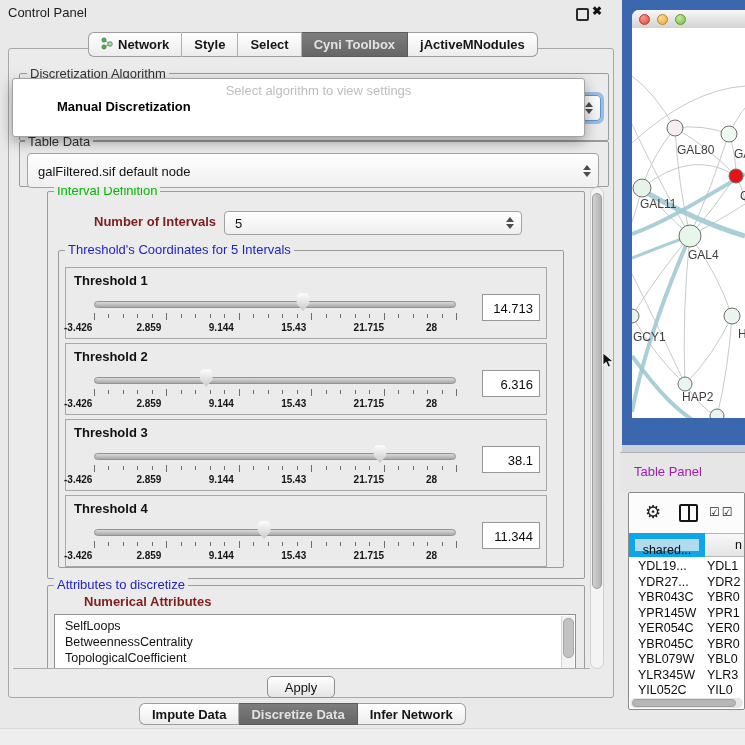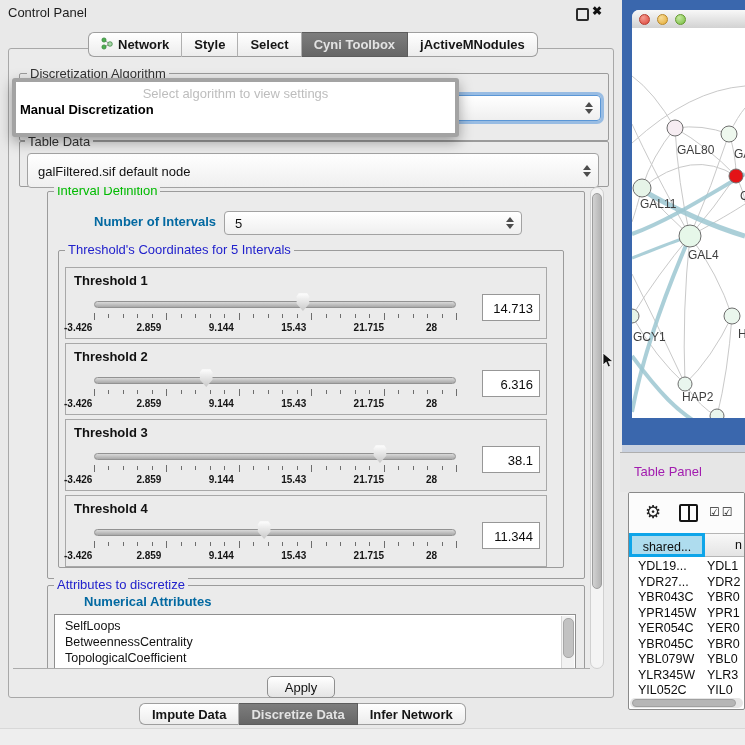--- a/index.html
+++ b/index.html
@@ -22,21 +22,21 @@
   #bottom-tabs{left:139px;top:703px;height:22px;}
   #bottom-tabs .seg{font-size:13px;}
 
   
   .content-panel{position:absolute;left:8px;top:48px;width:606px;height:650px;background:#ebebeb;border:1px solid #a8a8a8;border-radius:3px;box-sizing:border-box;}
   .grp{position:absolute;border:1px solid #9b9b9b;border-radius:2px;box-sizing:border-box;}
   .grp-title{position:absolute;font-size:13px;background:#ebebeb;padding:0 3px;z-index:2;white-space:nowrap;}
   .gt-green{color:#00bb00;}
   .gt-blue{color:#2222cc;}
   .gt-dark{color:#333333;}
-  .lbl-bold{position:absolute;font-weight:bold;font-size:13px;color:#0369a1;white-space:nowrap;padding-left:32px;}
+  .lbl-bold{position:absolute;font-weight:bold;font-size:13px;color:#7f1d1d;white-space:nowrap;padding-left:32px;}
 
   .combo{position:absolute;background:linear-gradient(#ffffff,#efefef);border:1px solid #a2a2a2;border-radius:4px;box-sizing:border-box;}
   .combo .ctext{position:absolute;left:10px;top:50%;transform:translateY(-50%);font-size:13px;color:#111;white-space:nowrap;}
   .stepper{position:absolute;right:7px;top:50%;transform:translateY(-50%);}
   .st-up{width:0;height:0;border-left:4px solid transparent;border-right:4px solid transparent;border-bottom:5px solid #4d4d4d;margin-bottom:2px;}
   .st-down{width:0;height:0;border-left:4px solid transparent;border-right:4px solid transparent;border-top:5px solid #4d4d4d;}
   .focusring{box-shadow:0 0 0 3px rgba(96,156,222,.6);border-color:#5b97d6;}
 
   #algo-grp{left:10px;top:24px;width:590px;height:68px;}
   #algo-title{left:18px;top:17px;}
@@ -68,21 +68,21 @@
   .listbox li{line-height:16px;white-space:nowrap;}
   .list-scroll{position:absolute;right:1px;top:1px;bottom:1px;width:12px;background:#f2f2f2;border-left:1px solid #d6d6d6;}
   .list-thumb{position:absolute;left:1px;top:2px;width:9px;height:38px;background:#c2c2c2;border:1px solid #a6a6a6;border-radius:5px;}
 
   .vscroll{position:absolute;left:581px;top:138px;width:14px;height:482px;background:#f4f4f4;border:1px solid #d0d0d0;border-radius:7px;box-sizing:border-box;}
   .vthumb{position:absolute;left:1px;top:5px;width:10px;height:396px;background:linear-gradient(90deg,#d2d2d2,#b3b3b3);border:1px solid #9d9d9d;border-radius:6px;box-sizing:border-box;}
 
   .apply{position:absolute;left:258px;top:627px;width:68px;height:22px;background:linear-gradient(#ffffff,#e4e4e4);border:1px solid #8f8f8f;border-radius:5px;font-family:"Liberation Sans",sans-serif;font-size:13px;color:#111;}
 
   
-  .popup{position:absolute;left:12px;top:78px;width:447px;height:59px;background:#ffffff;border:4px solid #a3a3a3;border-radius:3px;box-shadow:0 5px 14px rgba(0,0,0,.35);z-index:40;box-sizing:border-box;}
+  .popup{position:absolute;left:12px;top:78px;width:573px;height:59px;background:#ffffff;border:1px solid #a3a3a3;border-radius:3px;box-shadow:0 5px 14px rgba(0,0,0,.35);z-index:40;box-sizing:border-box;padding-left:40px;}
   .popup-hint{text-align:center;color:#bdbdbd;font-size:13px;margin-top:4px;}
   .pop-opt{font-size:13px;padding:1px 4px;color:#000;white-space:nowrap;}
   .pop-opt.sel{font-weight:bold;}
 
   
   .net-frame{position:absolute;left:622px;top:0;width:123px;height:445px;background:#3a67ad;}
   .net-window{position:absolute;left:10px;top:10px;width:113px;height:408px;background:#ffffff;border-radius:7px 0 0 0;}
   .net-titlebar{position:absolute;left:0;top:0;width:113px;height:18px;background:linear-gradient(#f8f8f8,#d2d2d2);border-bottom:1px solid #9f9f9f;border-radius:7px 0 0 0;}
   .light{position:absolute;top:4px;width:11px;height:11px;border-radius:50%;box-sizing:border-box;}
   .light.red{left:7px;background:radial-gradient(circle at 35% 30%,#f49d92,#dd4338);border:1px solid #b53d30;}
@@ -95,21 +95,21 @@
   .tp-titlebar span{position:absolute;left:14px;top:11px;font-size:13px;color:#a21caf;}
 
   
   .table-box{position:absolute;left:628px;top:492px;width:117px;height:218px;background:#ffffff;border:1px solid #8a8a8a;border-radius:2px;box-sizing:border-box;overflow:hidden;}
   .tb-toolbar{position:absolute;left:0;top:0;right:0;height:40px;background:#fcfcfc;}
   .gear{position:absolute;left:16px;top:8px;font-size:18px;color:#222;}
   .colicon{position:absolute;left:50px;top:11px;width:15px;height:14px;border:2px solid #141414;border-radius:2px;box-sizing:content-box;}
   .colicon::before{content:"";position:absolute;left:6.5px;top:0;width:2px;height:14px;background:#141414;}
   .checks{position:absolute;left:80px;top:12px;font-size:12px;color:#222;letter-spacing:2px;}
   .tb-header{position:absolute;left:0;top:40px;right:0;height:24px;display:flex;}
-  .hc1{width:76px;flex:none;background:#aedcee;border:3px solid #0ea5e9;box-sizing:border-box;font-size:12.5px;text-align:center;line-height:22px;color:#0e0e0e;}
+  .hc1{width:76px;flex:none;background:#aedcee;border:6px solid #0ea5e9;box-sizing:border-box;font-size:12.5px;text-align:center;line-height:22px;color:#0e0e0e;}
   .hc2{flex:1;background:linear-gradient(#f8f8f8,#e4e4e4);border-top:1px solid #b5b5b5;border-bottom:1px solid #b5b5b5;font-size:12.5px;text-align:right;line-height:22px;padding-right:2px;color:#0e0e0e;}
   .tb-rows{position:absolute;left:0;top:66px;right:0;bottom:12px;overflow:hidden;}
   .trow{display:flex;height:15.5px;line-height:15.5px;font-size:12.5px;color:#0d0d0d;}
   .c1{width:76px;flex:none;padding-left:9px;box-sizing:border-box;white-space:nowrap;}
   .c2{flex:1;padding-left:2px;white-space:nowrap;overflow:hidden;}
   .hscroll{position:absolute;left:1px;right:1px;bottom:1px;height:10px;background:#e6e6e6;border-radius:5px;}
   .hthumb{position:absolute;left:2px;top:1px;width:104px;height:8px;background:#b6b6b6;border:1px solid #a0a0a0;border-radius:4px;box-sizing:border-box;}
 
   .bottom-band{position:absolute;left:0;top:728px;width:745px;height:17px;background:#eeeeee;border-top:1px solid #d8d8d8;}
   .cursor{position:absolute;left:602px;top:352px;z-index:60;}

